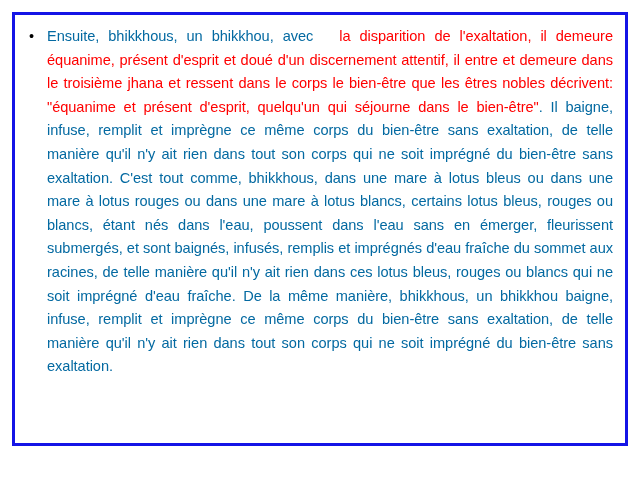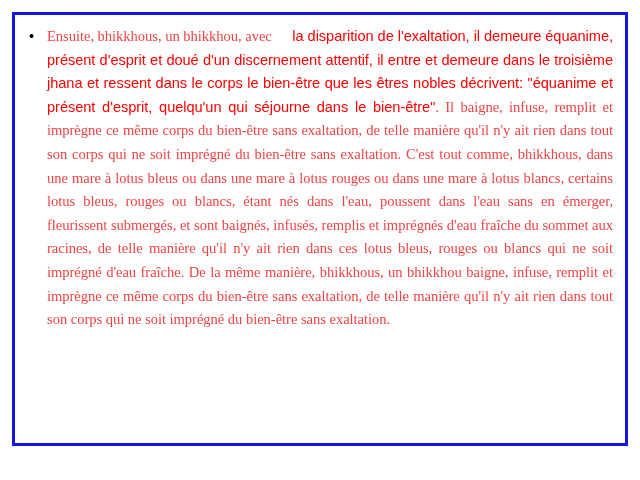--- a/index.html
+++ b/index.html
@@ -52,22 +52,21 @@
     text-align: justify;
     text-justify: inter-word;
     hyphens: none;
     letter-spacing: -0.05px;
   }
   .para .red {
     color: #ff0000;
     margin-left: 17px;
   }
   .para .black {
-    color: #ef4444;
-    font-family: Liberation Serif, serif;
+    color: #0369a1;
   }
 </style>
 </head>
 <body>
 
 <div class="slide">
   <div class="text-box">
     <div class="bullet-row">
       <div class="bullet-mark">•</div>
       <div class="para" id="paragraph"><span class="black">Ensuite, bhikkhous, un bhikkhou, avec </span><span class="red">la disparition de l'exaltation, il demeure équanime, présent d'esprit et doué d'un discernement attentif, il entre et demeure dans le troisième jhana et ressent dans le corps le bien-être que les êtres nobles décrivent: "équanime et présent d'esprit, quelqu'un qui séjourne dans le bien-être"</span><span class="black">. Il baigne, infuse, remplit et imprègne ce même corps du bien-être sans exaltation, de telle manière qu'il n'y ait rien dans tout son corps qui ne soit imprégné du bien-être sans exaltation. C'est tout comme, bhikkhous, dans une mare à lotus bleus ou dans une mare à lotus rouges ou dans une mare à lotus blancs, certains lotus bleus, rouges ou blancs, étant nés dans l'eau, poussent dans l'eau sans en émerger, fleurissent submergés, et sont baignés, infusés, remplis et imprégnés d'eau fraîche du sommet aux racines, de telle manière qu'il n'y ait rien dans ces lotus bleus, rouges ou blancs qui ne soit imprégné d'eau fraîche. De la même manière, bhikkhous, un bhikkhou baigne, infuse, remplit et imprègne ce même corps du bien-être sans exaltation, de telle manière qu'il n'y ait rien dans tout son corps qui ne soit imprégné du bien-être sans exaltation.</span></div>

